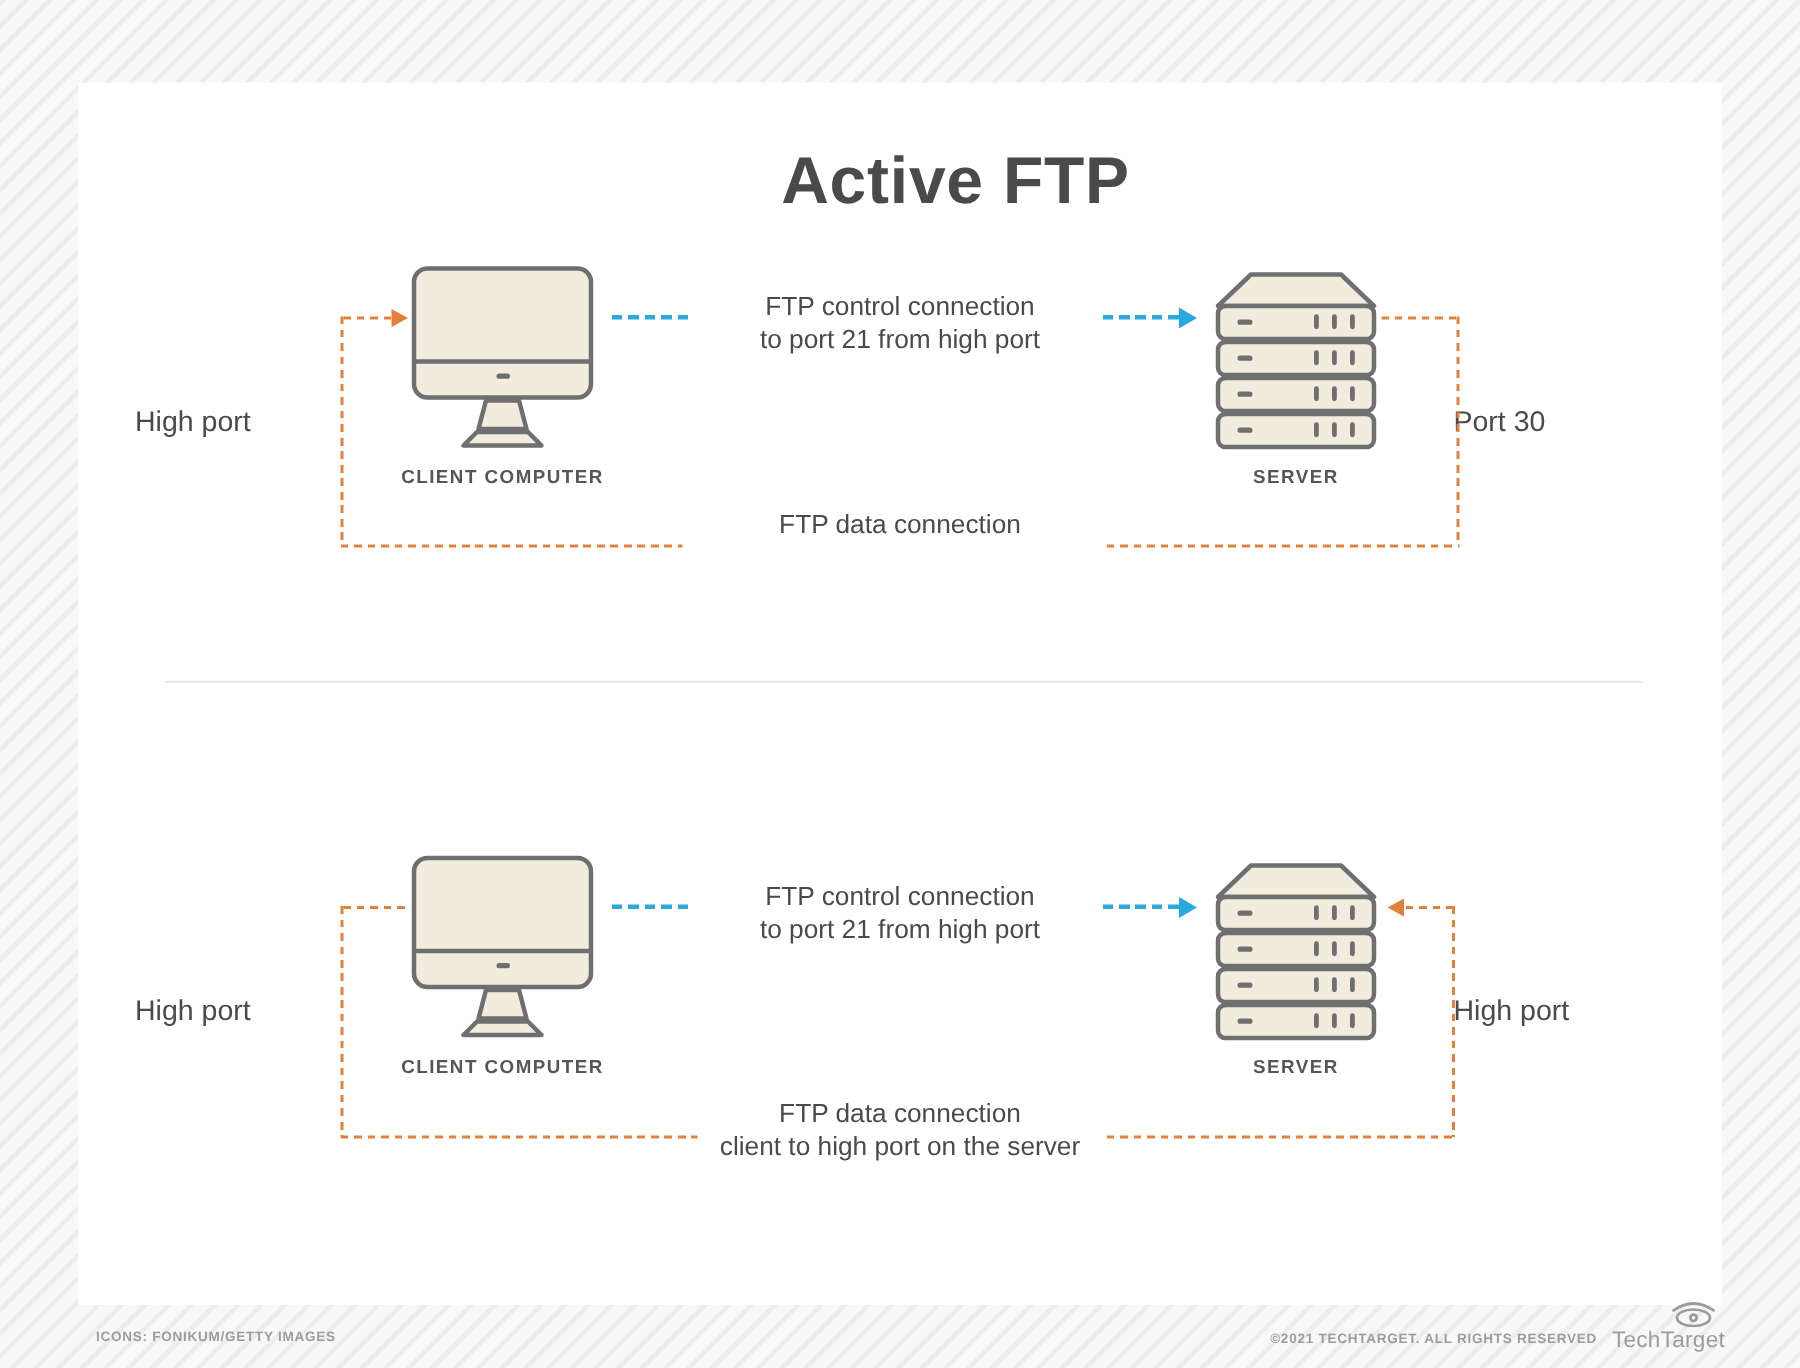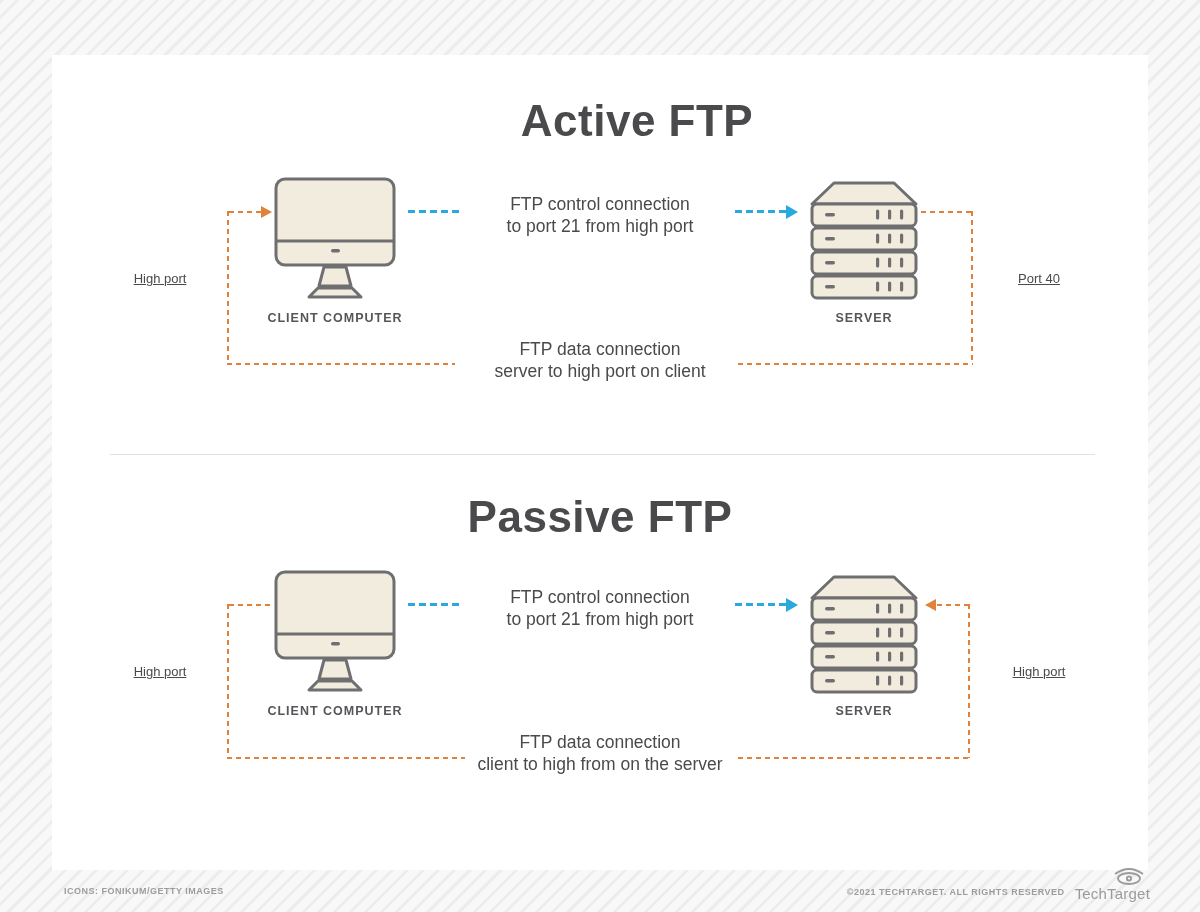--- a/index.html
+++ b/index.html
@@ -18,22 +18,22 @@
     font-size:44px;font-weight:800;color:var(--text_dark,#4A4A4D);
     letter-spacing:0.5px;
   }
   .title.active{top:96px;padding-left:37px;}
   .title.passive{top:492px;}
   .body-text{
     position:absolute;left:400px;width:400px;text-align:center;
     font-size:17.5px;line-height:21.5px;color:var(--text_dark,#4A4A4D);
   }
   .port-label{
-    position:absolute;width:140px;text-align:center;
-    font-size:13px;color:var(--text_dark,#4A4A4D);text-decoration:underline;
+    position:absolute;width:140px;
+    font-size:19px;color:var(--text_dark,#4A4A4D);
   }
   .device-label{
     position:absolute;width:220px;text-align:center;
     font-size:12.5px;font-weight:700;letter-spacing:1px;color:var(--label_gray,#55565A);
   }
   
   .dash-h{position:absolute;height:2px;
     background:repeating-linear-gradient(90deg,var(--orange,#E2813B) 0 5px,transparent 5px 9px);}
   .dash-v{position:absolute;width:2px;
     background:repeating-linear-gradient(180deg,var(--orange,#E2813B) 0 5px,transparent 5px 9px);}
@@ -103,46 +103,44 @@
         <rect x="92" y="79.5" width="3.2" height="10" rx="1.6"></rect>
       <rect x="17" y="107" width="10" height="3.5" rx="1.7"></rect>
         <rect x="68" y="103.5" width="3.2" height="10" rx="1.6"></rect>
         <rect x="80" y="103.5" width="3.2" height="10" rx="1.6"></rect>
         <rect x="92" y="103.5" width="3.2" height="10" rx="1.6"></rect>
     </g>
   </svg>
   <div class="device-label" style="left:754px;top:311px;">SERVER</div>
 
   <div class="port-label" style="left:90px;top:271px;">High port</div>
-  <div class="port-label" style="left:969px;top:271px;">Port 40</div>
+  <div class="port-label" style="left:969px;top:271px;">Port 30</div>
 
   <div class="body-text" style="top:194px;">
     <div>FTP control connection</div>
     <div>to port 21 from high port</div>
   </div>
   <div class="dash-h blue" style="left:408px;top:210px;width:54px;"></div>
   <div class="dash-h blue" style="left:735px;top:210px;width:51px;"></div>
   <div class="arrow-r blue" style="left:786px;top:205px;"></div>
 
   <div class="dash-h" style="left:229px;top:211px;width:32px;"></div>
   <div class="arrow-r" style="left:261px;top:206px;"></div>
   <div class="dash-v" style="left:227px;top:211px;height:153px;"></div>
   <div class="dash-h" style="left:227px;top:363px;width:228px;"></div>
   <div class="dash-h" style="left:738px;top:363px;width:235px;"></div>
   <div class="dash-v" style="left:971px;top:211px;height:153px;"></div>
   <div class="dash-h" style="left:921px;top:211px;width:52px;"></div>
 
   <div class="body-text" style="top:339px;">
     <div>FTP data connection</div>
-    <div>server to high port on client</div>
   </div>
 
   <div class="divider"></div>
 
-  <div class="title passive">Passive FTP</div>
 
   <svg class="abs" style="left:273px;top:569px;" width="124" height="124" viewBox="0 0 124 124">
     <rect x="3" y="3" width="118" height="86" rx="9" fill="var(--icon_fill,#F1ECDD)" stroke="var(--icon_stroke,#6F6F71)" stroke-width="3"></rect>
     <line x1="3" y1="65" x2="121" y2="65" stroke="var(--icon_stroke,#6F6F71)" stroke-width="3"></line>
     <rect x="58" y="73" width="9" height="3.5" rx="1.7" fill="var(--icon_stroke,#6F6F71)"></rect>
     <polygon points="51,91 73,91 78,110 46,110" fill="var(--icon_fill,#F1ECDD)" stroke="var(--icon_stroke,#6F6F71)" stroke-width="3" stroke-linejoin="round"></polygon>
     <polygon points="36,121 88,121 79,112 45,112" fill="var(--icon_fill,#F1ECDD)" stroke="var(--icon_stroke,#6F6F71)" stroke-width="3" stroke-linejoin="round"></polygon>
   </svg>
   <div class="device-label" style="left:225px;top:704px;">CLIENT COMPUTER</div>
 
@@ -189,21 +187,21 @@
   <div class="dash-h" style="left:229px;top:604px;width:44px;"></div>
   <div class="dash-v" style="left:227px;top:604px;height:154px;"></div>
   <div class="dash-h" style="left:227px;top:757px;width:238px;"></div>
   <div class="dash-h" style="left:738px;top:757px;width:232px;"></div>
   <div class="dash-v" style="left:968px;top:604px;height:154px;"></div>
   <div class="dash-h" style="left:937px;top:604px;width:33px;"></div>
   <div class="arrow-l" style="left:925px;top:599px;"></div>
 
   <div class="body-text" style="top:732px;">
     <div>FTP data connection</div>
-    <div>client to high from on the server</div>
+    <div>client to high port on the server</div>
   </div>
 
   <div class="footer-credits">ICONS: FONIKUM/GETTY IMAGES</div>
   <div class="footer-right">
     <div class="footer-copy">©2021 TECHTARGET. ALL RIGHTS RESERVED</div>
     <div class="brand">
       <svg class="brand-eye" width="34" height="18" viewBox="0 0 34 18">
         <path d="M3,7 Q17,-3 31,7" fill="none" stroke="#9b9b9b" stroke-width="1.8"></path>
         <ellipse cx="17" cy="11.5" rx="11" ry="5.5" fill="none" stroke="#9b9b9b" stroke-width="1.8"></ellipse>
         <circle cx="17" cy="11.5" r="3" fill="#9b9b9b"></circle>

